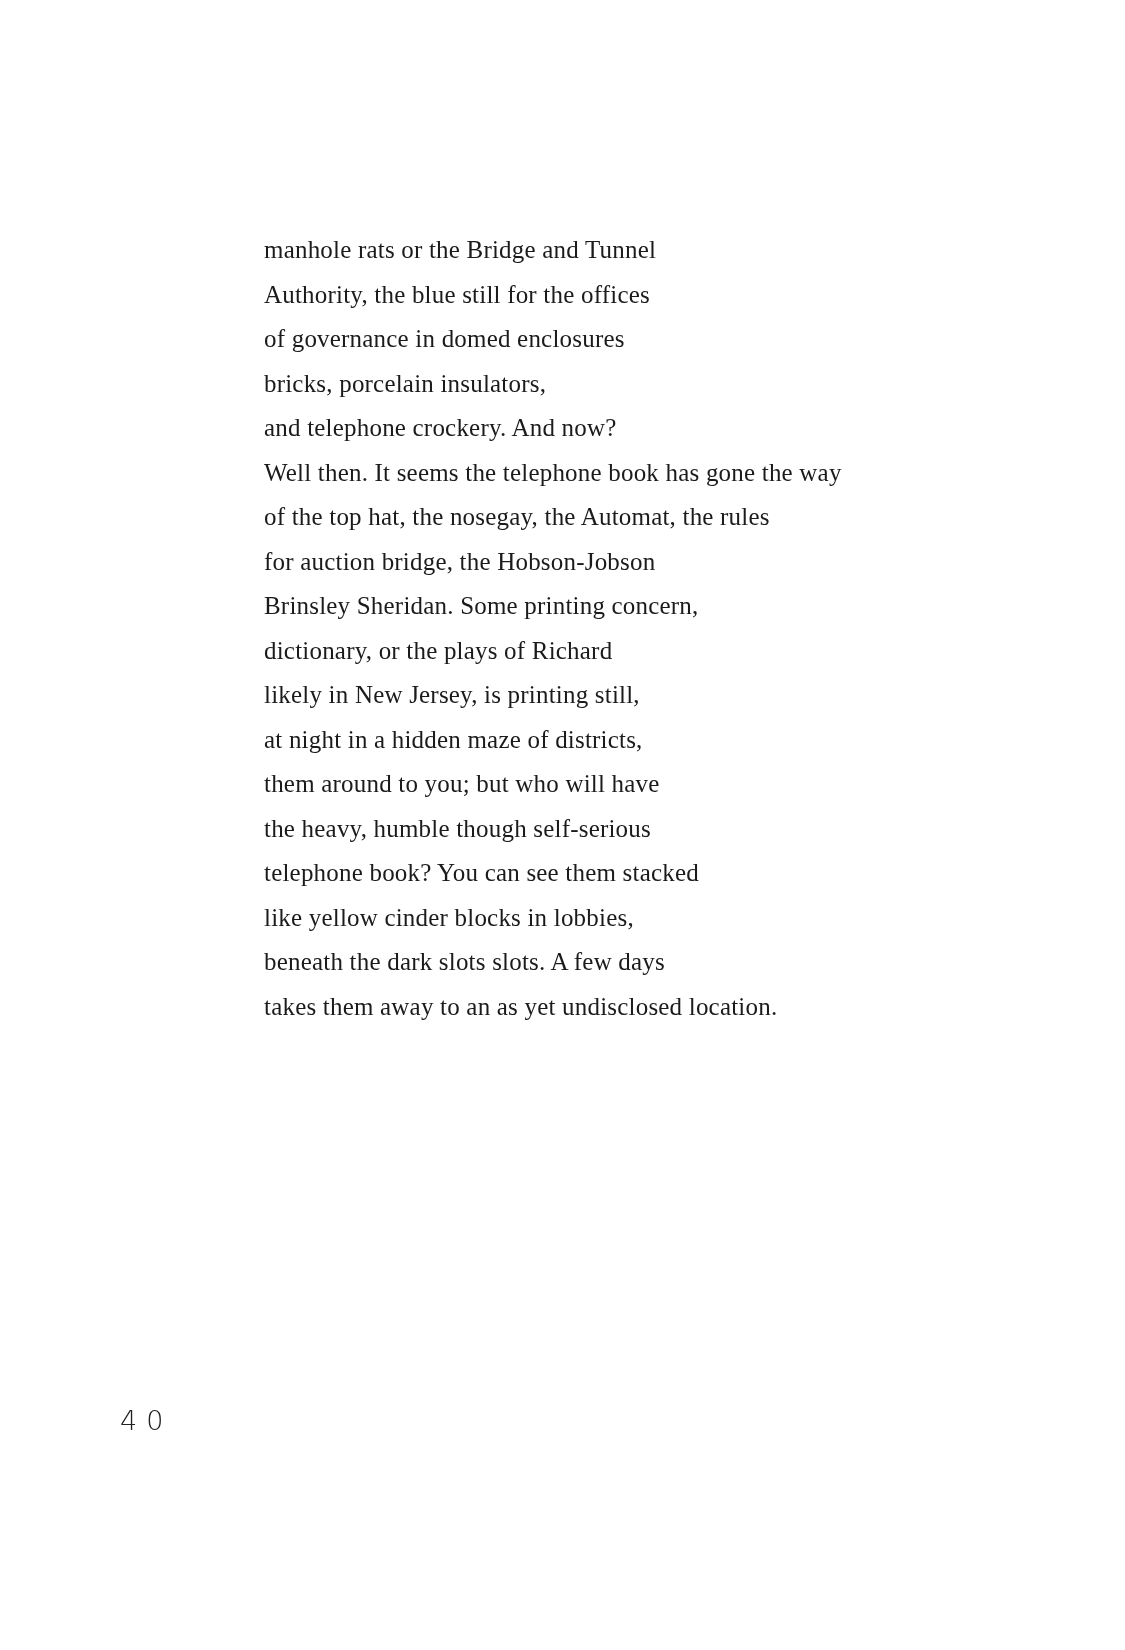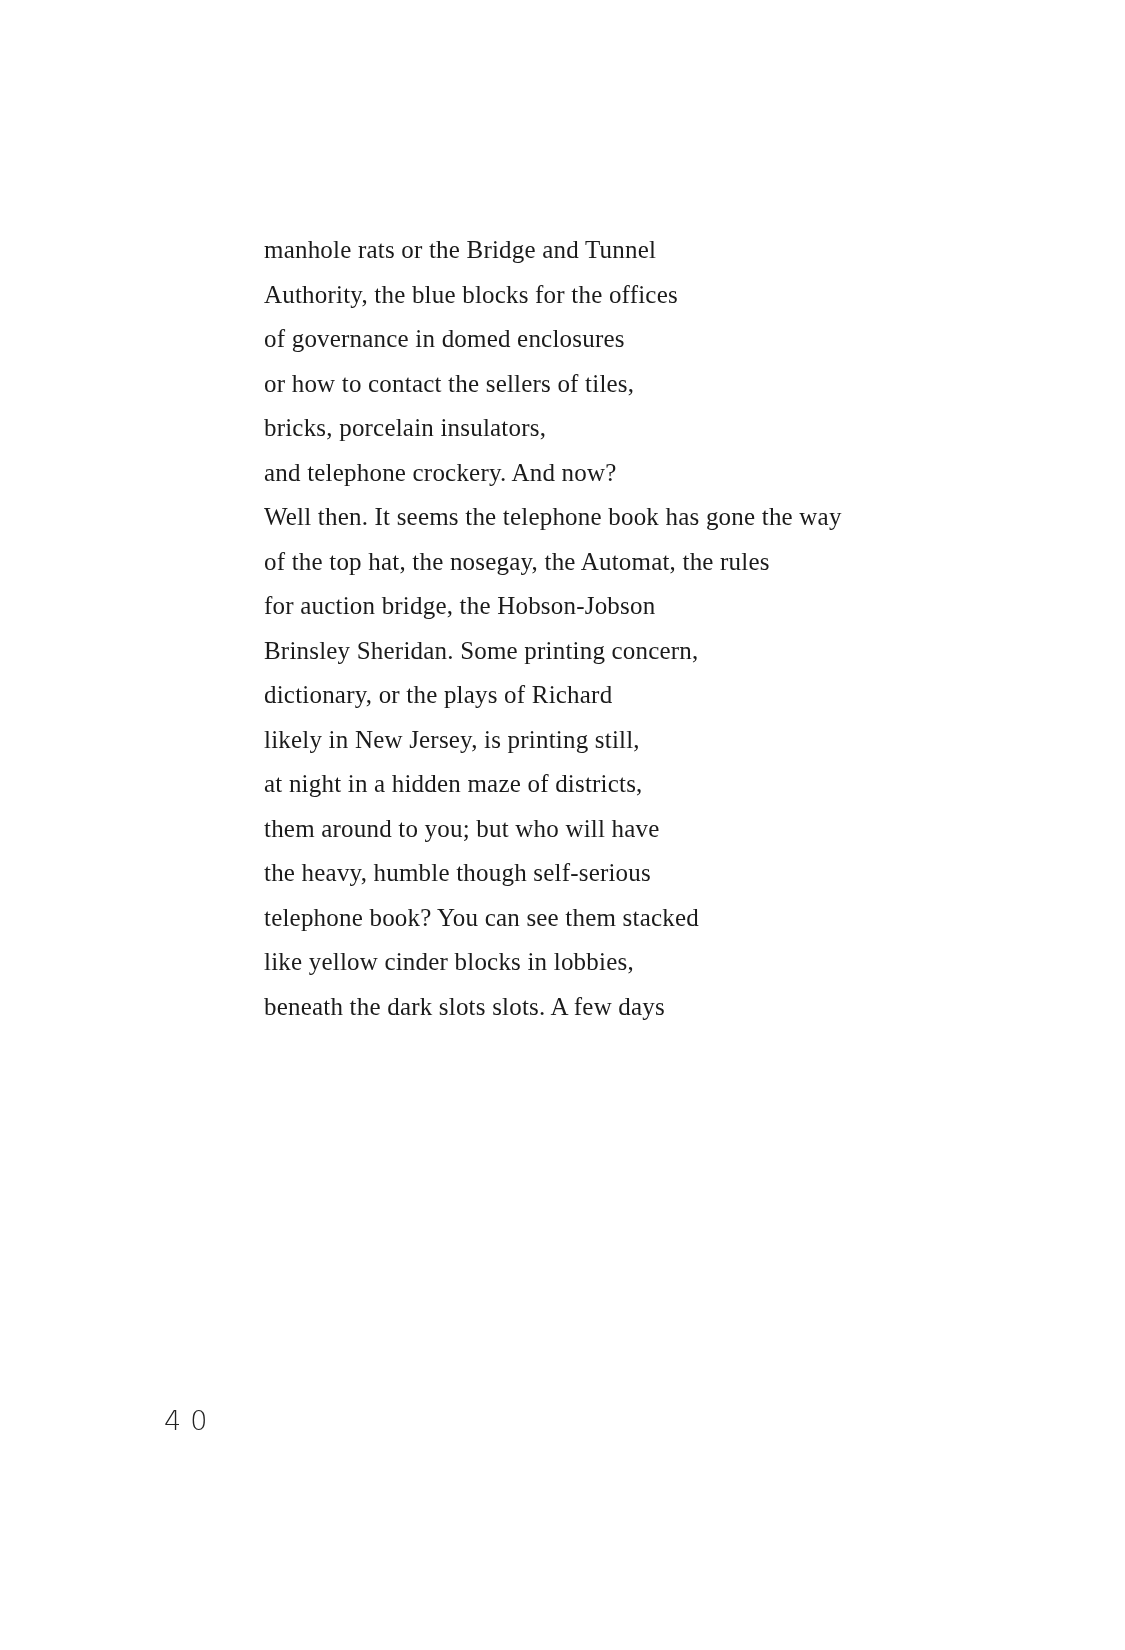--- a/index.html
+++ b/index.html
@@ -33,41 +33,40 @@
   }
   .page-number {
     position: absolute;
     left: 120px;
     top: 1405px;
     color: #222222;
     font-family: "DejaVu Sans", "Liberation Sans", sans-serif;
     font-size: 27px;
     font-weight: 300;
     letter-spacing: 9px;
-    margin-left: 44px;
   }
 </style>
 </head>
 <body>
 
 <div class="page">
   <div class="poem">
     <div class="line">manhole rats or the Bridge and Tunnel</div>
-    <div class="line">Authority, the blue blocks for the offices</div>
+    <div class="line">Authority, the blue still for the offices</div>
     <div class="line">of governance in domed enclosures</div>
-    <div class="line">or how to contact the sellers of tiles,</div>
     <div class="line">bricks, porcelain insulators,</div>
     <div class="line">and telephone crockery. And now?</div>
     <div class="line">Well then. It seems the telephone book has gone the way</div>
     <div class="line">of the top hat, the nosegay, the Automat, the rules</div>
     <div class="line">for auction bridge, the Hobson-Jobson</div>
     <div class="line">Brinsley Sheridan. Some printing concern,</div>
     <div class="line">dictionary, or the plays of Richard</div>
     <div class="line">likely in New Jersey, is printing still,</div>
     <div class="line">at night in a hidden maze of districts,</div>
     <div class="line">them around to you; but who will have</div>
     <div class="line">the heavy, humble though self-serious</div>
     <div class="line">telephone book? You can see them stacked</div>
     <div class="line">like yellow cinder blocks in lobbies,</div>
     <div class="line">beneath the dark slots slots. A few days</div>
+    <div class="line">takes them away to an as yet undisclosed location.</div>
   </div>
   <div class="page-number">40</div>
 </div>
 
 </body></html>

